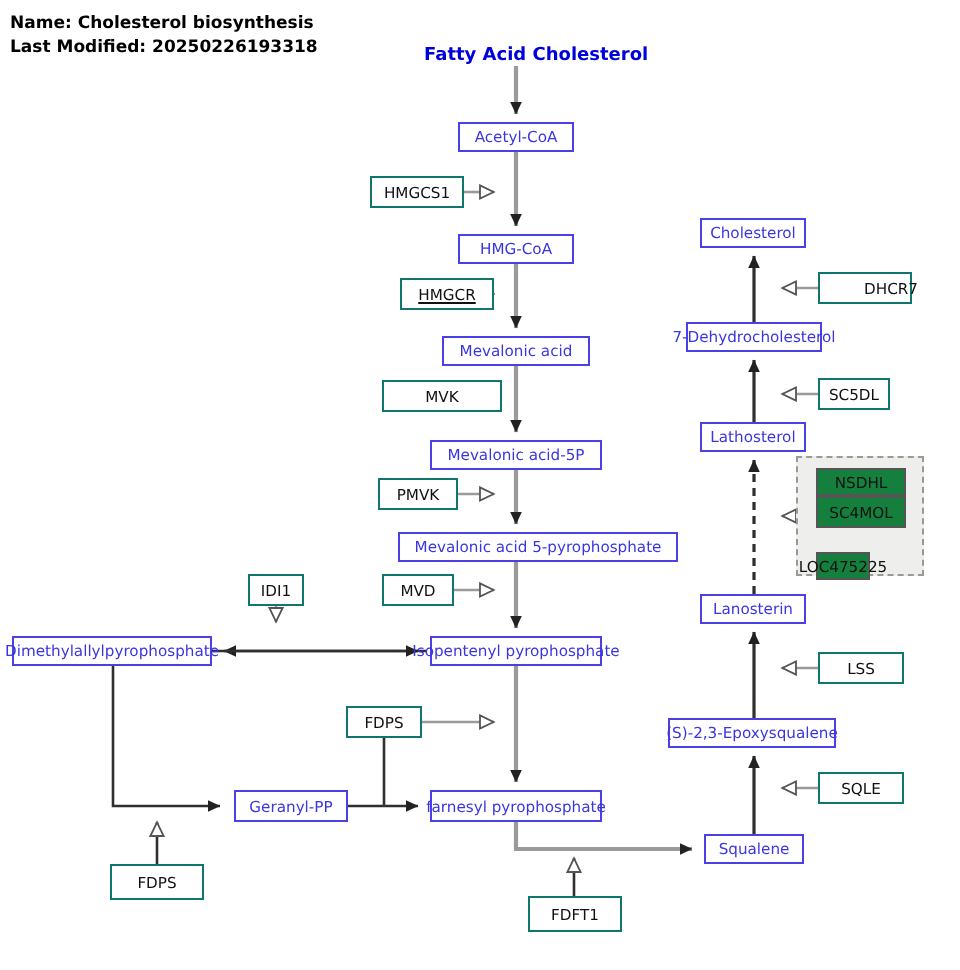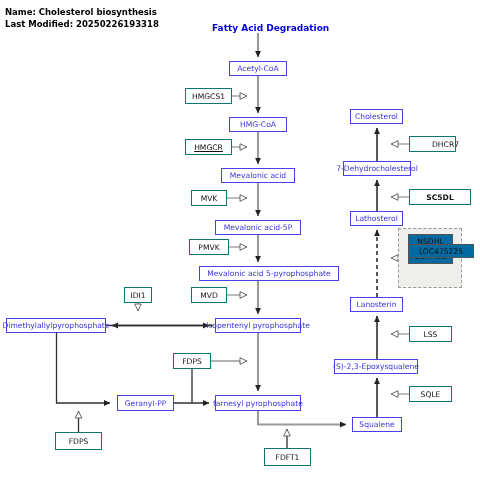--- a/index.html
+++ b/index.html
@@ -38,21 +38,21 @@
     border:1px solid #4b40e8;color:#3b35e0;font-size:7.6px;
   }
   .gene{
     border:1px solid #0f766e;color:#111111;font-size:7.6px;
   }
   .group-box{
     position:absolute;box-sizing:border-box;
     border:1px dashed #9a9a94;background:#eeeeec;
   }
   .group-child{
-    border:1px solid #555555;color:#111111;font-size:7.6px;background:#0369a1;
+    border:1px solid #555555;color:#111111;font-size:7.6px;background:#15803d;
   }
 </style>
 </head>
 <body>
 
 <div id="canvas">
 
   <div class="meta">
     <div>Name: Cholesterol biosynthesis</div>
     <div>Last Modified: 20250226193318</div>
@@ -120,50 +120,50 @@
 
     <g stroke="#9a9a9a" stroke-width="1.3" fill="none">
       <path d="M409,394 L391,394" marker-end="url(#hollow-tri)"></path>
       <path d="M409,334 L391,334" marker-end="url(#hollow-tri)"></path>
       <path d="M398,258 L391,258" marker-end="url(#hollow-tri)"></path>
       <path d="M409,197 L391,197" marker-end="url(#hollow-tri)"></path>
       <path d="M409,144 L391,144" marker-end="url(#hollow-tri)"></path>
     </g>
   </svg>
 
-  <div class="pathway-title" style="left:212px;top:23px;">Fatty Acid Degradation</div>
+  <div class="pathway-title" style="left:212px;top:23px;">Fatty Acid Cholesterol</div>
 
   <div id="nodes">
       <div class="node metabolite" style="left: 229px; top: 61px; width: 58px; height: 15px;">Acetyl-CoA</div>
       <div class="node metabolite" style="left: 229px; top: 117px; width: 58px; height: 15px;">HMG-CoA</div>
       <div class="node metabolite" style="left: 221px; top: 168px; width: 74px; height: 15px;">Mevalonic acid</div>
       <div class="node metabolite" style="left: 215px; top: 220px; width: 86px; height: 15px;">Mevalonic acid-5P</div>
       <div class="node metabolite" style="left: 199px; top: 266px; width: 140px; height: 15px;">Mevalonic acid 5-pyrophosphate</div>
       <div class="node metabolite" style="left: 215px; top: 318px; width: 86px; height: 15px;">Isopentenyl pyrophosphate</div>
       <div class="node metabolite" style="left: 6px; top: 318px; width: 100px; height: 15px;">Dimethylallylpyrophosphate</div>
       <div class="node metabolite" style="left: 117px; top: 395px; width: 57px; height: 16px;">Geranyl-PP</div>
       <div class="node metabolite" style="left: 215px; top: 395px; width: 86px; height: 16px;">farnesyl pyrophosphate</div>
       <div class="node metabolite" style="left: 352px; top: 417px; width: 50px; height: 15px;">Squalene</div>
       <div class="node metabolite" style="left: 334px; top: 359px; width: 84px; height: 15px;">(S)-2,3-Epoxysqualene</div>
       <div class="node metabolite" style="left: 350px; top: 297px; width: 53px; height: 15px;">Lanosterin</div>
       <div class="node metabolite" style="left: 350px; top: 211px; width: 53px; height: 15px;">Lathosterol</div>
       <div class="node metabolite" style="left: 343px; top: 161px; width: 68px; height: 15px;">7-Dehydrocholesterol</div>
       <div class="node metabolite" style="left: 350px; top: 109px; width: 53px; height: 15px;">Cholesterol</div>
       <div class="node gene" style="left: 185px; top: 88px; width: 47px; height: 16px;">HMGCS1</div>
-      <div class="node gene" style="left: 185px; top: 139px; width: 47px; height: 16px; text-decoration: underline;">HMGCR</div>
-      <div class="node gene" style="left: 191px; top: 190px; width: 36px; height: 16px;">MVK</div>
+      <div class="node gene" style="left: 200px; top: 139px; width: 47px; height: 16px; text-decoration: underline;">HMGCR</div>
+      <div class="node gene" style="left: 191px; top: 190px; width: 60px; height: 16px;">MVK</div>
       <div class="node gene" style="left: 189px; top: 239px; width: 40px; height: 16px;">PMVK</div>
       <div class="node gene" style="left: 191px; top: 287px; width: 36px; height: 16px;">MVD</div>
       <div class="node gene" style="left: 124px; top: 287px; width: 28px; height: 16px;">IDI1</div>
       <div class="node gene" style="left: 173px; top: 353px; width: 38px; height: 16px;">FDPS</div>
       <div class="node gene" style="left: 55px; top: 432px; width: 47px; height: 18px;">FDPS</div>
       <div class="node gene" style="left: 264px; top: 448px; width: 47px; height: 18px;">FDFT1</div>
       <div class="node gene" style="left: 409px; top: 386px; width: 43px; height: 16px;">SQLE</div>
       <div class="node gene" style="left: 409px; top: 326px; width: 43px; height: 16px;">LSS</div>
-      <div class="node gene" style="left: 409px; top: 189px; width: 62px; height: 16px; font-weight: bold;">SC5DL</div>
+      <div class="node gene" style="left: 409px; top: 189px; width: 36px; height: 16px;">SC5DL</div>
       <div class="node gene" style="left: 409px; top: 136px; width: 47px; height: 16px; padding-left: 26px;">DHCR7</div>
       <div class="group-box" style="left: 398px; top: 228px; width: 64px; height: 60px;"></div>
       <div class="node group-child" style="left: 408px; top: 234px; width: 45px; height: 14px;">NSDHL</div>
       <div class="node group-child" style="left: 408px; top: 248px; width: 45px; height: 16px;">SC4MOL</div>
-      <div class="node group-child" style="left: 408px; top: 244px; width: 66px; height: 14px;">LOC475225</div>
+      <div class="node group-child" style="left: 408px; top: 276px; width: 27px; height: 14px;">LOC475225</div>
     </div>
 
 </div>
 
 </body></html>

